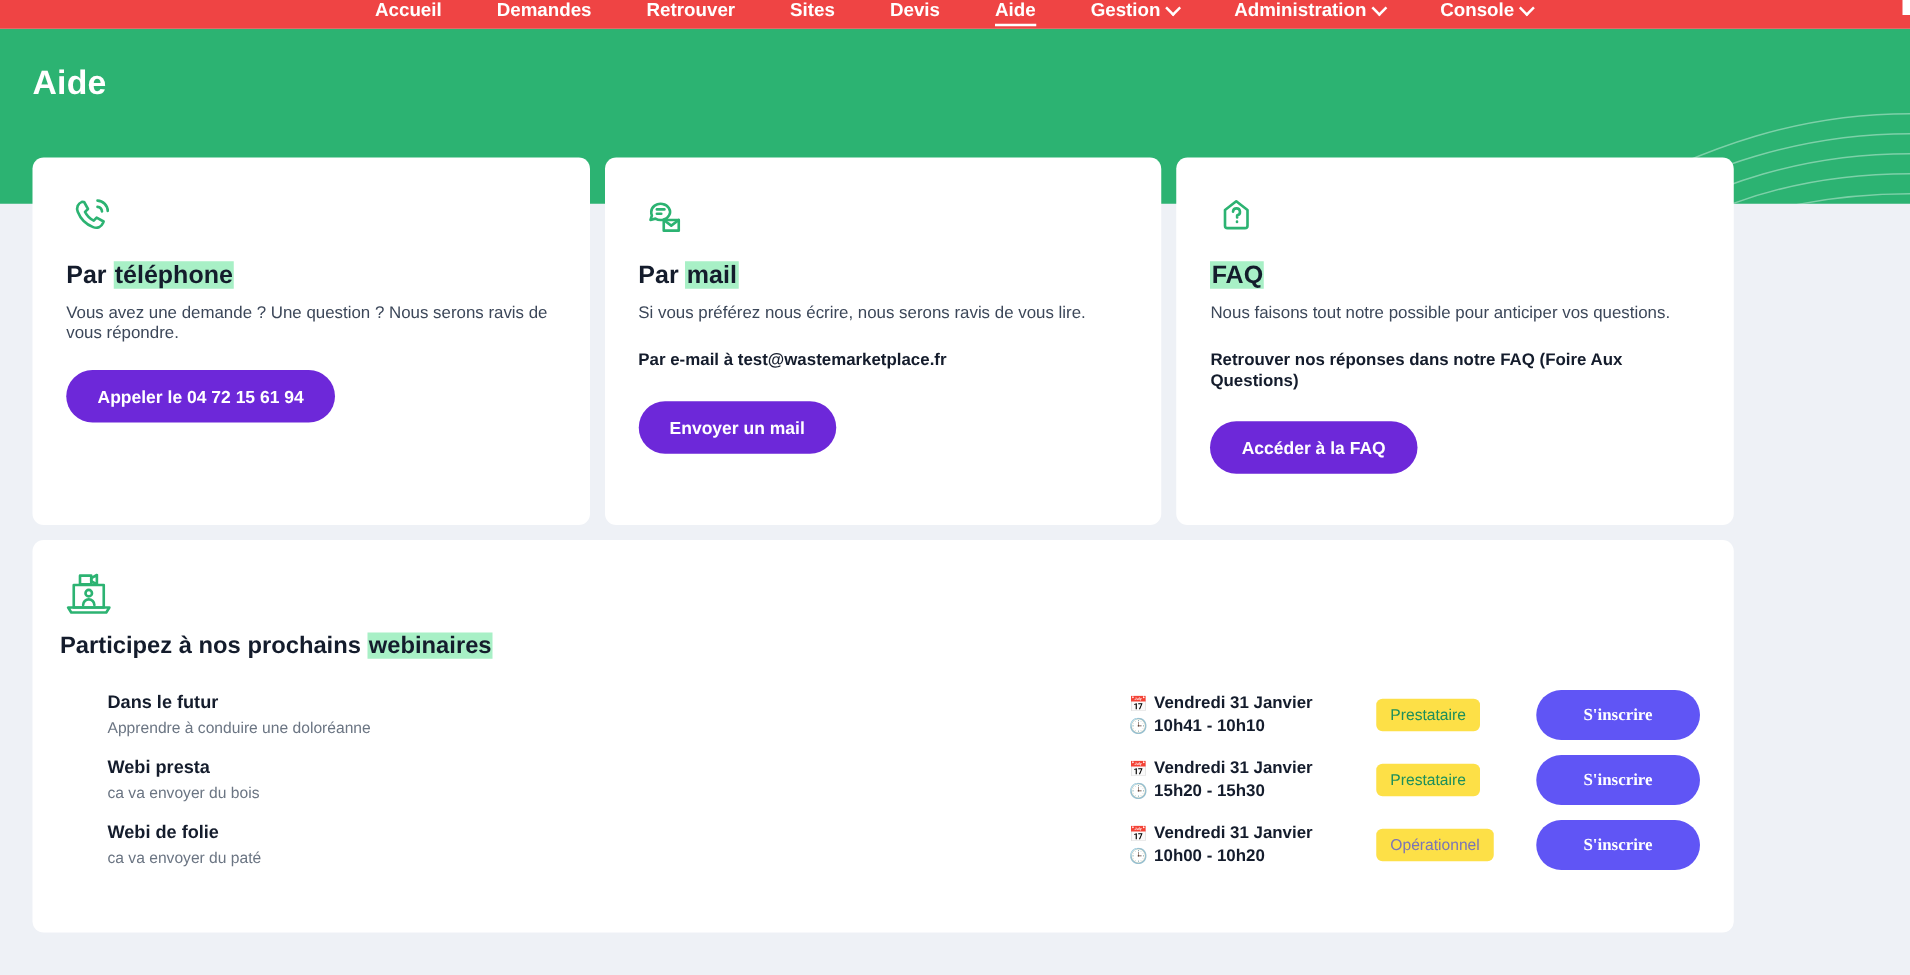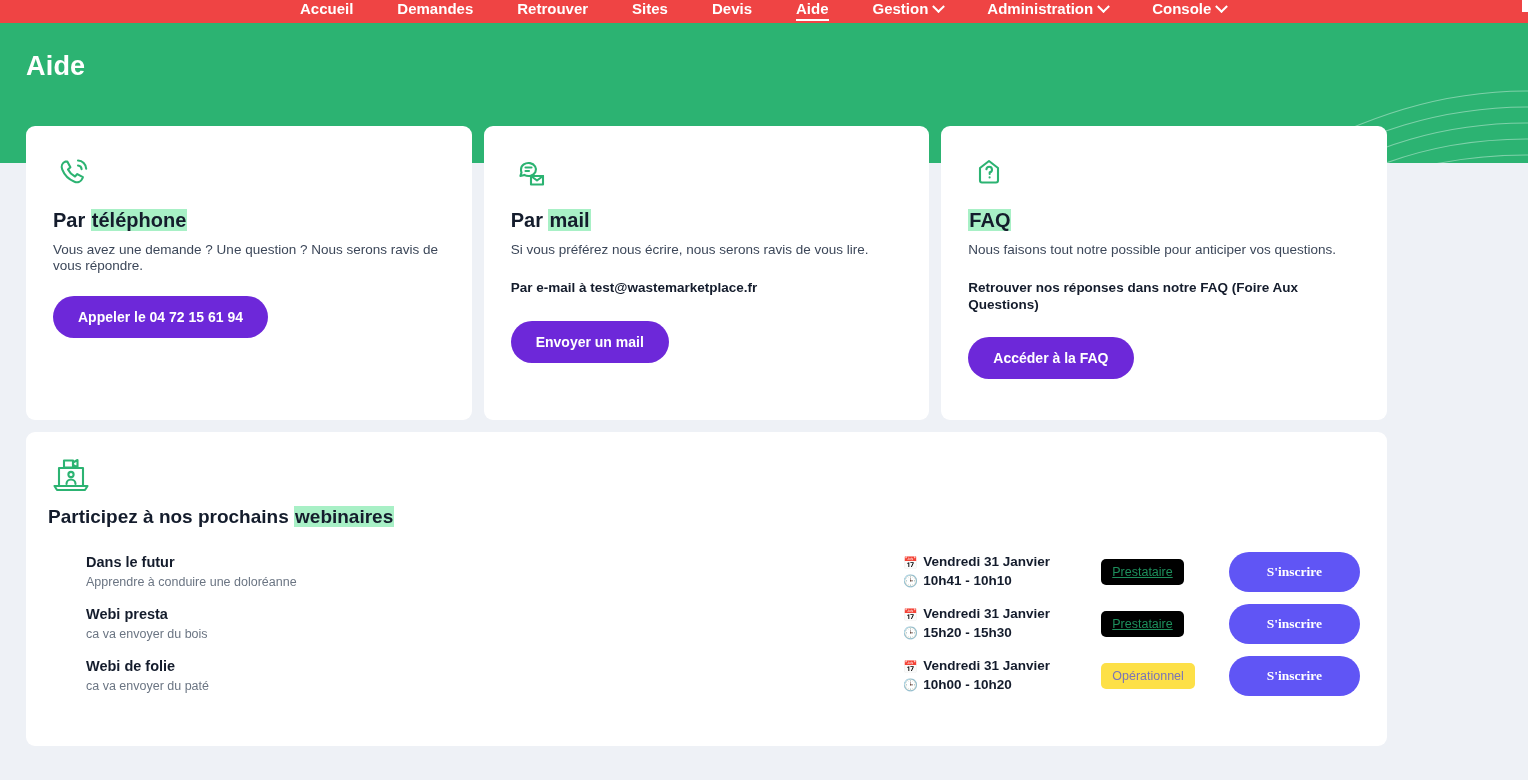--- a/index.html
+++ b/index.html
@@ -181,21 +181,21 @@
   }
   .when-line { display: flex; align-items: center; gap: 5px; }
   .when-ico { font-size: 12px; line-height: 1; }
   .web-badge-cell { width: 134px; display: flex; }
   .badge {
     font-size: 12.5px;
     border-radius: 5px;
     padding: 6px 11px;
     white-space: nowrap;
   }
-  .badge-prestataire { background: #000000; color: #1d8f5c; text-decoration: underline; }
+  .badge-prestataire { background: #fde047; color: #1d8f5c; }
   .badge-operationnel { background: #fde047; color: #7a74b8; }
   .web-action { flex: 1; display: flex; justify-content: flex-end; }
   .btn-sm {
     background: #6055f5;
     color: #fff;
     font-size: 13.5px;
     font-weight: 700;
     border: none;
     border-radius: 20px;
     padding: 12px 38px;

